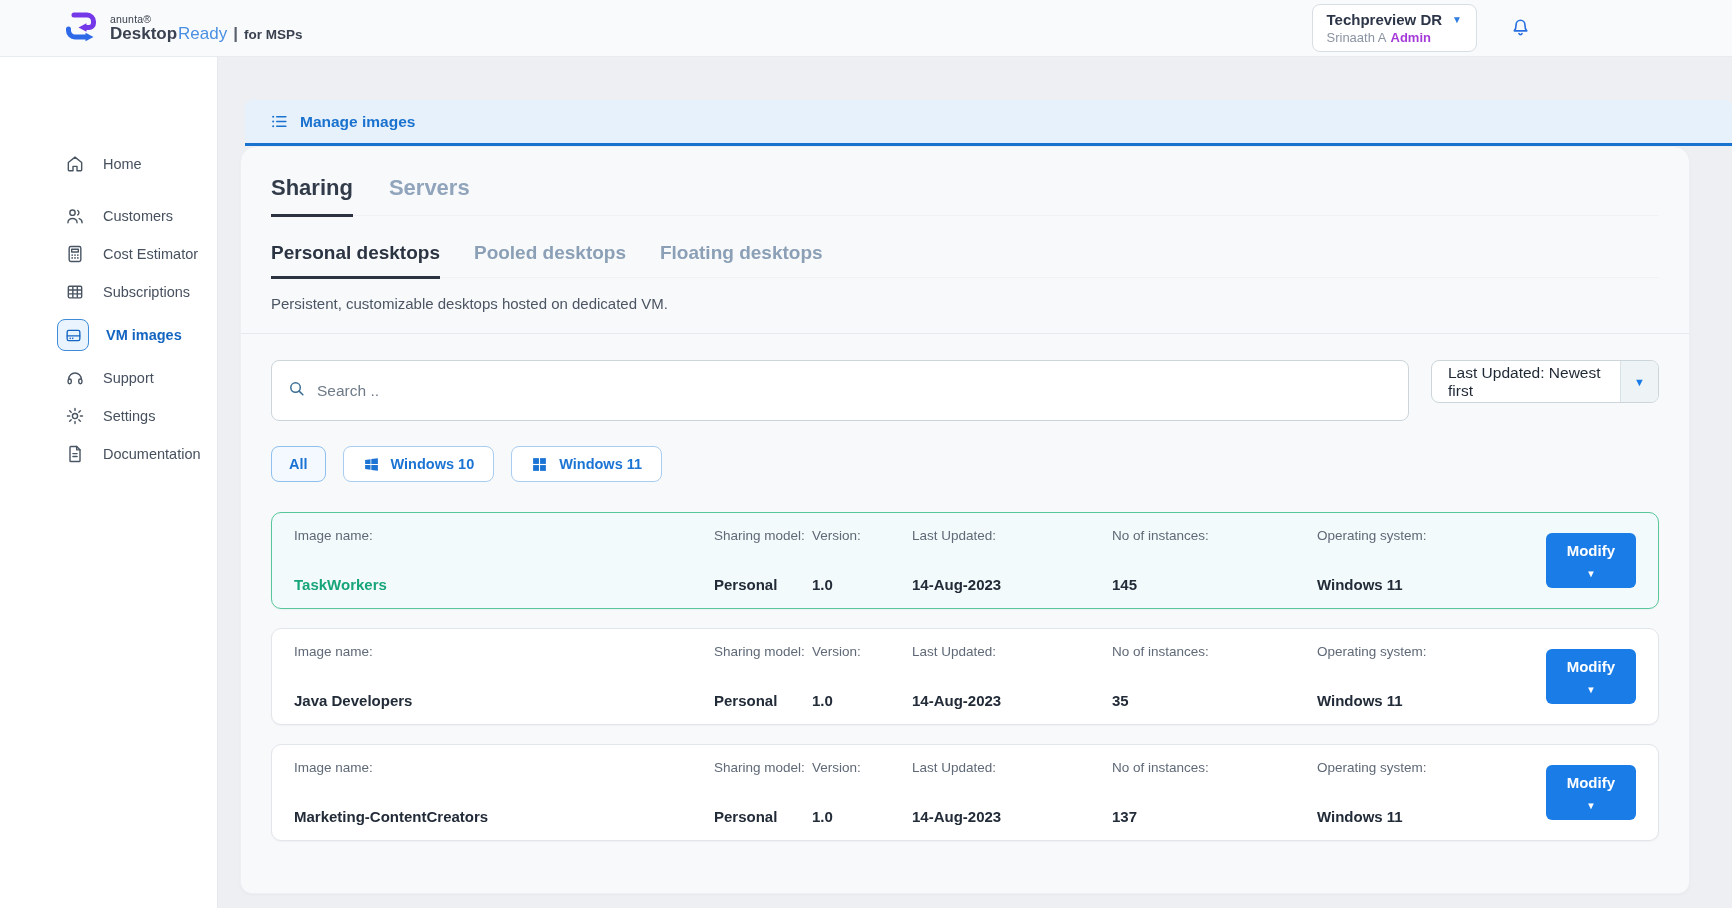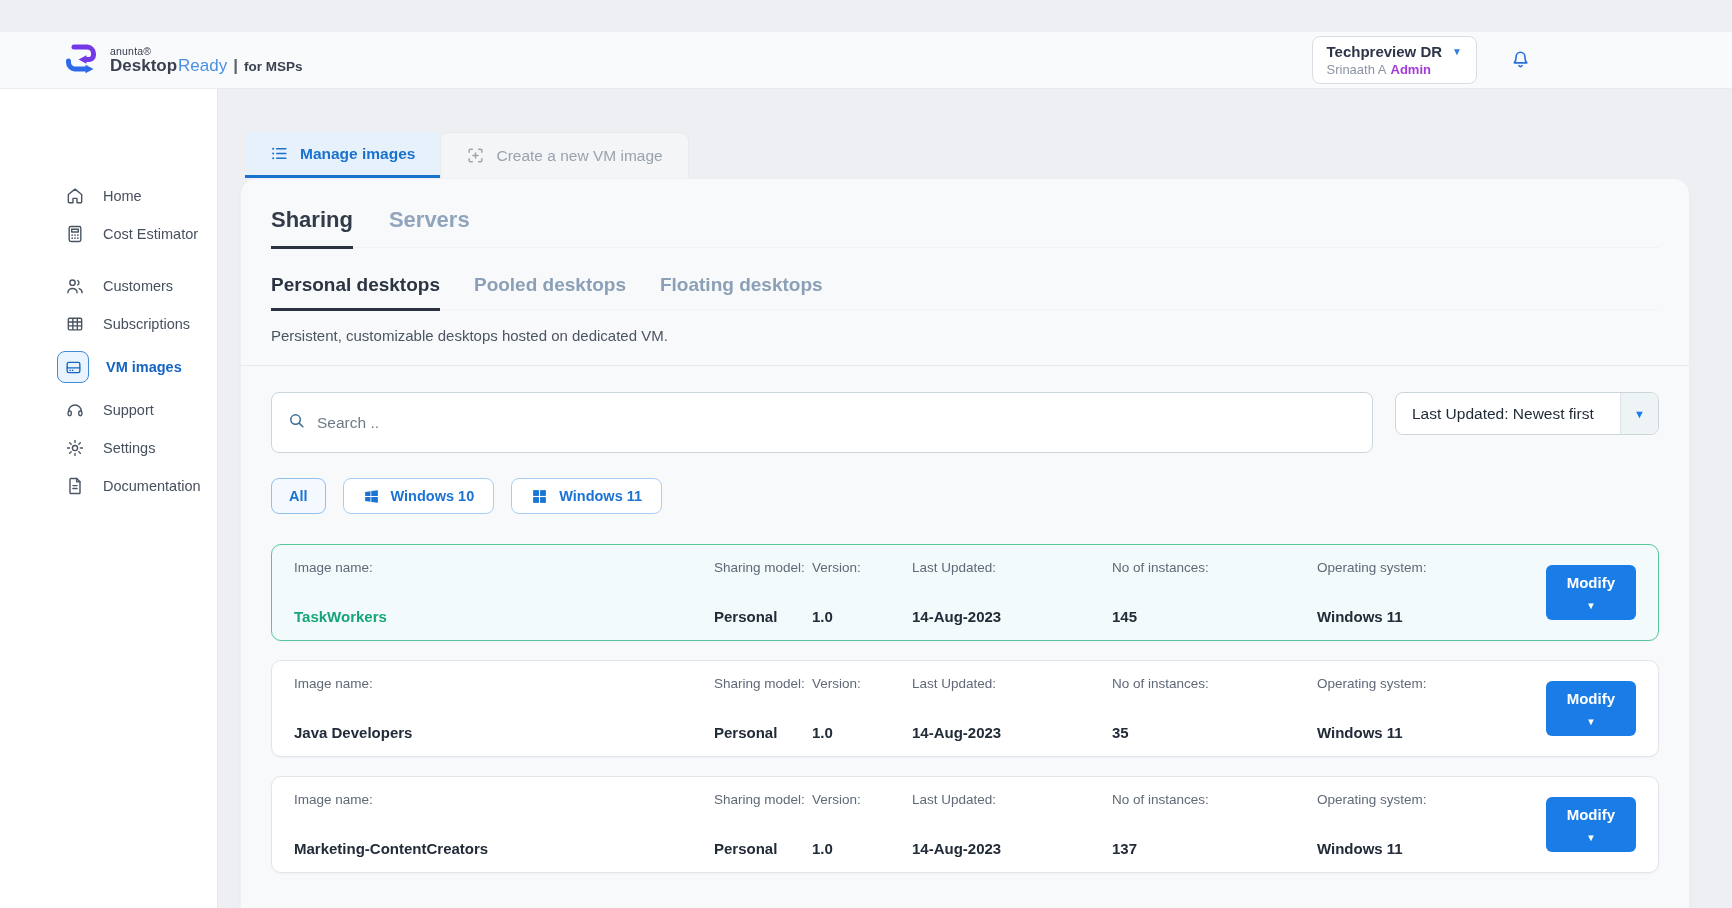--- a/index.html
+++ b/index.html
@@ -1,21 +1,21 @@
 <!DOCTYPE html>
 <html><head>
 <meta charset="utf-8">
 <style>
   * { margin:0; padding:0; box-sizing:border-box; }
   html,body { width:1732px; height:908px; overflow:hidden;
     font-family:"Liberation Sans", sans-serif; background:#edeff3; color:#2a3240; }
 
   
   .header { height:57px; background:#f9fafc; border-bottom:1px solid #e7eaee;
-    display:flex; align-items:center; justify-content:space-between; padding:0 200px 0 62px;margin-top:32px; }
+    display:flex; align-items:center; justify-content:space-between; padding:0 200px 0 62px; }
   .brand { display:flex; align-items:center; gap:10px; }
   .brand-text { line-height:1.05; }
   .brand-company { font-size:10.5px; color:#3a414d; letter-spacing:.2px; }
   .brand-line2 { font-size:17px; display:flex; align-items:baseline; gap:6px; }
   .brand-primary { font-weight:700; color:#3a4150; }
   .brand-accent { color:#4a90e2; font-weight:400; margin-left:-5px; }
   .brand-sep { color:#5a6270; font-weight:700; }
   .brand-suffix { font-size:13.5px; font-weight:700; color:#3a4150; }
   .header-right { display:flex; align-items:center; gap:32px; }
   .account-box { background:#fff; border:1px solid #d9dee5; border-radius:8px;
@@ -34,21 +34,21 @@
   .side-item .si { width:22px; height:22px; display:flex; align-items:center; justify-content:center; color:#4a5563; }
   .side-item svg { display:block; }
   .side-gap { margin-top:14px; }
   .side-item.active { color:#1465c2; font-weight:700; padding-left:57px; }
   .side-item.active .si { width:32px; height:32px; border:1.5px solid #3e8cd8; border-radius:8px;
     background:#eaf4fe; color:#1465c2; }
 
   .content { flex:1; padding-top:43px; }
 
   
-  .top-tabs { display:flex; margin-left:27px; }
+  .top-tabs { display:flex; gap:14px; margin-left:27px;flex-direction:column; }
   .tab { height:46px; display:flex; align-items:center; gap:11px; padding:0 25px;
     border-radius:8px 8px 0 0; font-size:15.5px; cursor:pointer; }
   .tab .ti { display:flex; }
   .tab.active { background:#e7f1fb; color:#1a72cf; font-weight:700; border-bottom:3px solid #1a72cf; }
   .tab.inactive { background:#f3f5f7; color:#9aa3ad; border:1px solid #e7eaee; border-bottom:none; }
 
   
   .panel { margin:0 42px 12px 22px; background:#f8f9fb; border:1px solid #edeff3;
     border-radius:16px 16px 12px 12px; padding:0 30px; min-height:748px;
     box-shadow:0 1px 3px rgba(16,24,40,.03); }
@@ -66,21 +66,21 @@
   .desc { font-size:15px; color:#4b5563; padding:17px 0 21px; }
 
   .panel-lower { border-top:1px solid #e6e9ee; margin:0 -30px; padding:26px 30px 0; }
 
   .toolbar { display:flex; gap:22px; }
   .search-box { flex:1; height:61px; background:#fff; border:1px solid #ccd6da; border-radius:8px;
     display:flex; align-items:center; gap:11px; padding:0 15px; }
   .search-box input { border:none; outline:none; flex:1; font-size:15.5px; color:#2a3240;
     font-family:"Liberation Sans", sans-serif; background:transparent; }
   .search-box input::placeholder { color:#6e7a87; }
-  .sort-box { width:264px; height:43px; background:#fff; border:1px solid #ccd6da; border-radius:8px;
+  .sort-box { width:228px; height:43px; background:#fff; border:1px solid #ccd6da; border-radius:8px;
     display:flex; align-items:stretch; cursor:pointer; overflow:hidden; }
   .sort-label { flex:1; display:flex; align-items:center; padding-left:16px; font-size:15.5px; color:#1f2835; }
   .sort-caret { width:38px; background:#eef3f6; border-left:1px solid #d9e2e6;
     display:flex; align-items:center; justify-content:center; color:#1a7ce6; font-size:11px; }
 
   .chips { display:flex; gap:17px; margin-top:25px; }
   .chip { height:36px; background:#fff; border:1px solid #a9cdf0; border-radius:8px;
     color:#1b74d4; font-size:14.5px; font-weight:700; display:flex; align-items:center;
     gap:11px; padding:0 19px; cursor:pointer; }
   .chip.all { background:#f4f9ff; border-color:#8fc0ee; padding:0 17px; }
@@ -151,40 +151,40 @@
 
   <div class="sidebar">
     <div class="side-item">
       <span class="si">
         <svg width="20" height="20" viewBox="0 0 24 24" fill="none" stroke="currentColor" stroke-width="1.7" stroke-linecap="round" stroke-linejoin="round">
             <path d="M4 10.2 12 3.8l8 6.4V19a1 1 0 0 1-1 1h-4.6v-5.2h-4.8V20H5a1 1 0 0 1-1-1z"></path>
           </svg>
       </span>
       <span>Home</span>
     </div>
-    <div class="side-item">
-      <span class="si">
-        <svg width="20" height="20" viewBox="0 0 24 24" fill="none" stroke="currentColor" stroke-width="1.7" stroke-linecap="round" stroke-linejoin="round">
-            <rect x="5" y="3" width="14" height="18" rx="2"></rect>
-            <rect x="8" y="6.2" width="8" height="3.4"></rect>
-            <path d="M8.6 13.2h.01M12 13.2h.01M15.4 13.2h.01M8.6 16.8h.01M12 16.8h.01M15.4 16.8h.01" stroke-width="2.1"></path>
-          </svg>
-      </span>
-      <span>Cost Estimator</span>
-    </div>
     <div class="side-item side-gap">
       <span class="si">
         <svg width="20" height="20" viewBox="0 0 24 24" fill="none" stroke="currentColor" stroke-width="1.7" stroke-linecap="round" stroke-linejoin="round">
             <circle cx="9" cy="8" r="3.2"></circle>
             <path d="M3.5 20c0-3.1 2.5-5.1 5.5-5.1S14.5 16.9 14.5 20"></path>
             <path d="M15.3 5.4a3.2 3.2 0 0 1 0 5.3"></path>
             <path d="M17 15.1c2.1.7 3.5 2.4 3.5 4.9"></path>
           </svg>
       </span>
       <span>Customers</span>
+    </div>
+    <div class="side-item">
+      <span class="si">
+        <svg width="20" height="20" viewBox="0 0 24 24" fill="none" stroke="currentColor" stroke-width="1.7" stroke-linecap="round" stroke-linejoin="round">
+            <rect x="5" y="3" width="14" height="18" rx="2"></rect>
+            <rect x="8" y="6.2" width="8" height="3.4"></rect>
+            <path d="M8.6 13.2h.01M12 13.2h.01M15.4 13.2h.01M8.6 16.8h.01M12 16.8h.01M15.4 16.8h.01" stroke-width="2.1"></path>
+          </svg>
+      </span>
+      <span>Cost Estimator</span>
     </div>
     <div class="side-item">
       <span class="si">
         <svg width="20" height="20" viewBox="0 0 24 24" fill="none" stroke="currentColor" stroke-width="1.7" stroke-linejoin="round">
             <rect x="4" y="5" width="16" height="14" rx="1.5"></rect>
             <path d="M4 9.6h16M4 14.2h16M9.4 5v14M14.8 5v14"></path>
           </svg>
       </span>
       <span>Subscriptions</span>
     </div>
@@ -232,29 +232,20 @@
     <div class="top-tabs">
       <div class="tab active">
         <span class="ti">
           <svg width="19" height="19" viewBox="0 0 24 24" fill="none" stroke="#1a72cf" stroke-width="2" stroke-linecap="round">
               <path d="M8.5 6h11.5M8.5 12h11.5M8.5 18h11.5"></path>
               <path d="M4 6h.02M4 12h.02M4 18h.02" stroke-width="2.6"></path>
             </svg>
         </span>
         <span>Manage images</span>
       </div>
-      <div class="tab inactive">
-        <span class="ti">
-          <svg width="19" height="19" viewBox="0 0 24 24" fill="none" stroke="#9aa3ad" stroke-width="1.8" stroke-linecap="round" stroke-linejoin="round">
-              <path d="M8 4H5.8A1.8 1.8 0 0 0 4 5.8V8M16 4h2.2A1.8 1.8 0 0 1 20 5.8V8M8 20H5.8A1.8 1.8 0 0 1 4 18.2V16M16 20h2.2a1.8 1.8 0 0 0 1.8-1.8V16"></path>
-              <path d="M12 8.8v6.4M8.8 12h6.4"></path>
-            </svg>
-        </span>
-        <span>Create a new VM image</span>
-      </div>
     </div>
 
     <div class="panel">
 
       <div class="cat-tabs">
         <div class="cat-tab active">Sharing</div>
         <div class="cat-tab inactive">Servers</div>
       </div>
 
       <div class="type-tabs">

